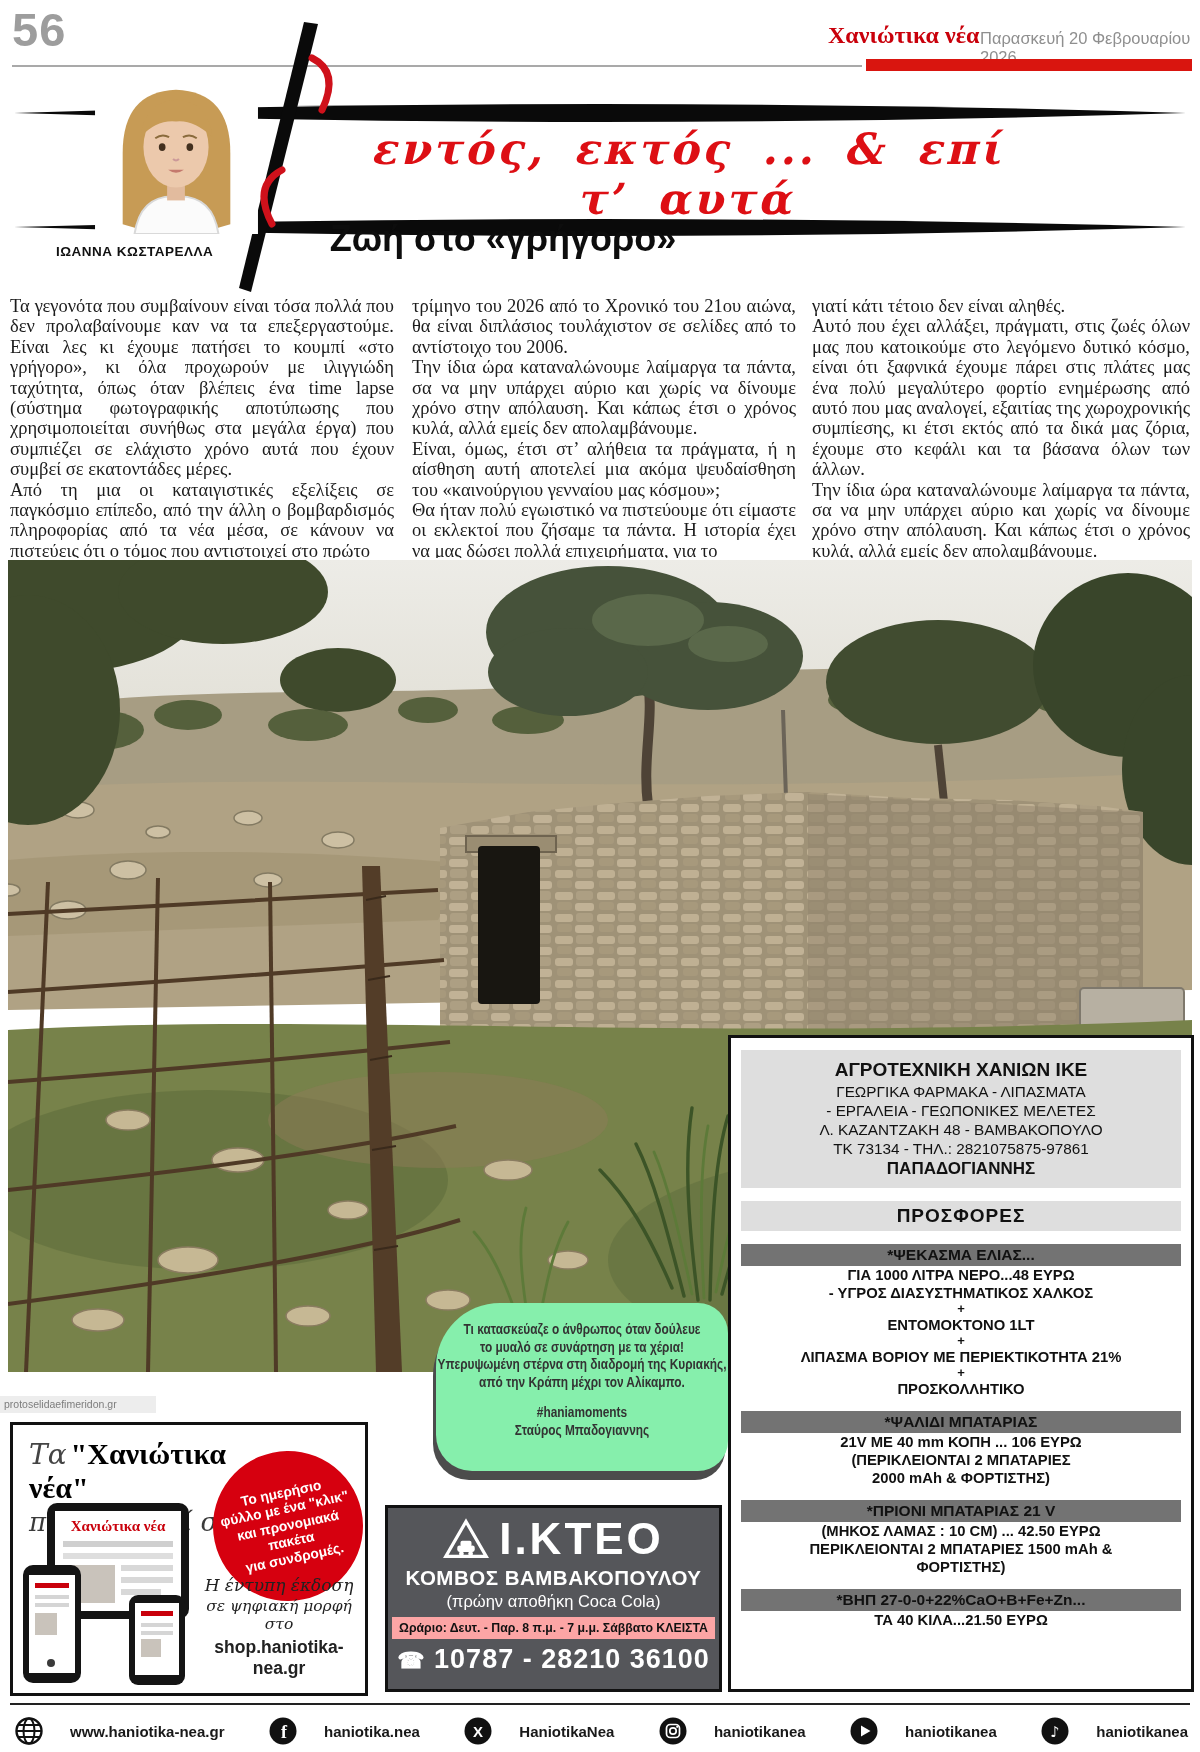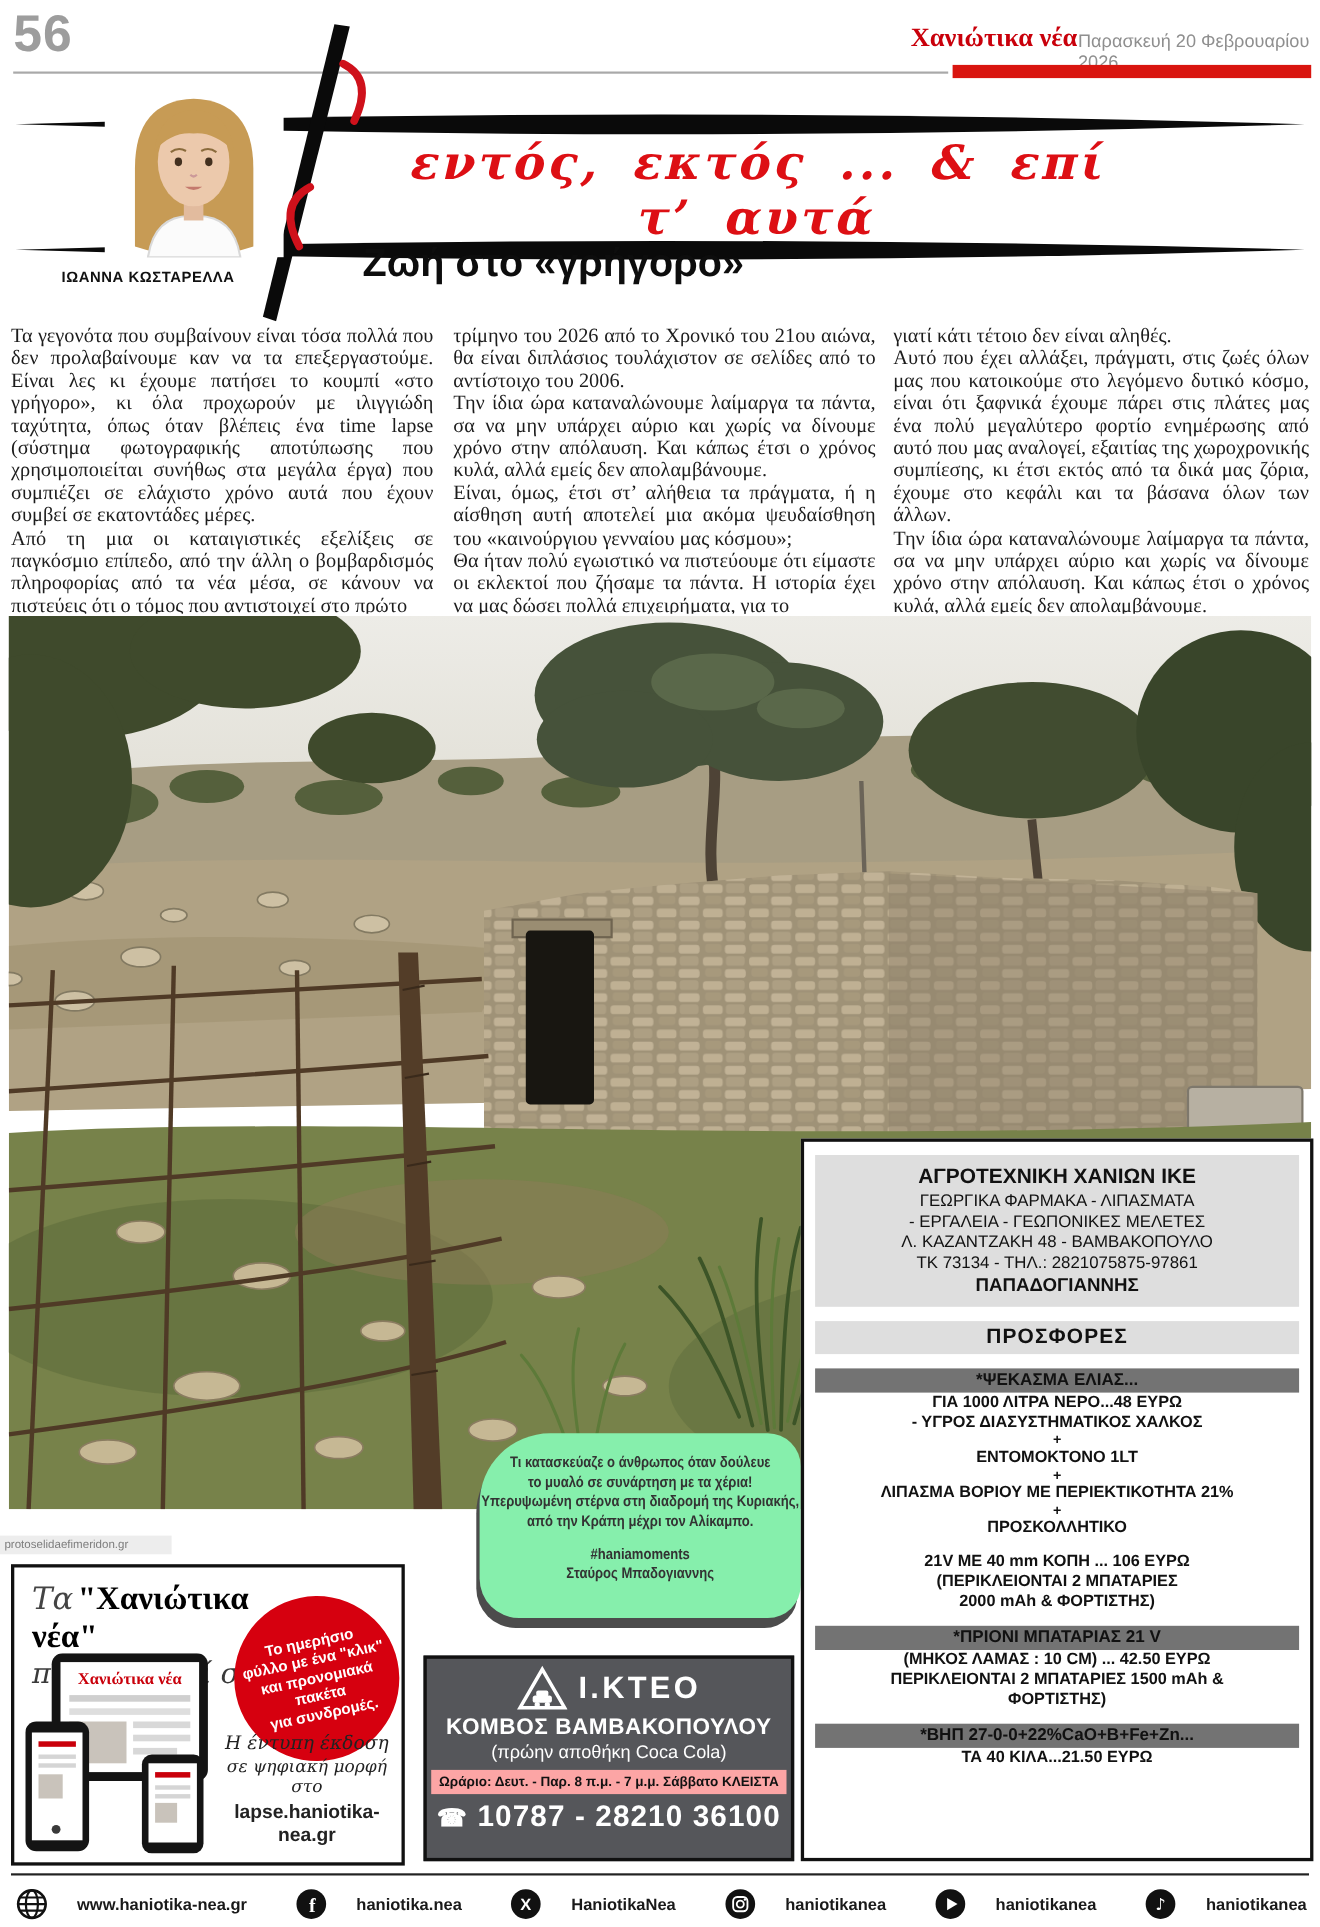--- a/index.html
+++ b/index.html
@@ -50,21 +50,21 @@
          display:flex;flex-direction:column;justify-content:center;}
   .devices{position:absolute;left:10px;top:78px;width:172px;height:182px;}
   .printinfo{position:absolute;left:185px;top:150px;width:162px;text-align:center;color:#222;}
   .printinfo .l1{font-family:"DejaVu Serif",serif;font-style:italic;font-size:17px;}
   .printinfo .l2{font-family:"DejaVu Serif",serif;font-style:italic;font-size:15.5px;margin-top:2px;}
   .printinfo .url{font-weight:bold;font-size:17.5px;margin-top:4px;}
   
   .kteo{position:absolute;left:385px;top:1505px;width:337px;height:187px;background:#55565a;
         border:3px solid #111;z-index:5;color:#fff;text-align:center;box-sizing:border-box;}
   .kteo-logo{display:flex;align-items:center;justify-content:center;gap:10px;margin-top:6px;}
-  .kteo-logo .txt{font-size:28px;font-weight:bold;letter-spacing:3px;color:#fff;}
+  .kteo-logo .txt{font-size:44px;font-weight:bold;letter-spacing:3px;color:#fff;}
   .kteo-loc{font-size:20.5px;font-weight:bold;margin-top:2px;letter-spacing:.5px;}
   .kteo-sub{font-size:16.5px;margin-top:2px;}
   .kteo-hours{background:#fca5a5;color:#111;font-weight:bold;font-size:12.3px;margin:6px 4px 0 4px;padding:4px 0;}
   .kteo-phone{font-size:27px;font-weight:bold;letter-spacing:1px;margin-top:5px;}
   .kteo-phone .ph{font-size:22px;}
   
   .agro{position:absolute;left:728px;top:1035px;width:466px;height:657px;background:#fff;
         border:3px solid #111;z-index:5;box-sizing:border-box;text-align:center;color:#111;
         display:flex;flex-direction:column;gap:13px;padding-top:12px;}
   .agro .block{background:#dedede;margin:0 10px;padding:8px 4px;}
@@ -319,21 +319,21 @@
       <rect x="106" y="92" width="56" height="90" rx="9" fill="#141414"></rect>
       <rect x="112" y="100" width="44" height="72" fill="#ffffff"></rect>
       <rect x="118" y="108" width="32" height="5" fill="#c9000b"></rect>
         <rect x="118" y="120" width="32" height="4" fill="#d5d5d5"></rect>
       <rect x="118" y="128" width="32" height="4" fill="#d5d5d5"></rect>
         <rect x="118" y="136" width="20" height="18" fill="#c9c3bb"></rect>
     </svg>
     <div class="printinfo">
       <div class="l1">Η έντυπη έκδοση</div>
       <div class="l2">σε ψηφιακή μορφή στο</div>
-      <div class="url">lapse.haniotika-nea.gr</div>
+      <div class="url">shop.haniotika-nea.gr</div>
     </div>
   </div>
 
   <div class="kteo">
     <div class="kteo-logo">
       <svg width="46" height="42" viewBox="0 0 50 44">
         <polygon points="25,3 47,41 3,41" fill="none" stroke="#ffffff" stroke-width="3.5"></polygon>
         <rect x="19" y="24" width="12" height="6" rx="2" fill="#ffffff"></rect>
         <rect x="15.5" y="29" width="19" height="7" rx="2.5" fill="#ffffff"></rect>
         <circle cx="20" cy="38" r="2.6" fill="#ffffff"></circle>
@@ -365,20 +365,21 @@
       <div class="oline">ΓΙΑ 1000 ΛΙΤΡΑ ΝΕΡΟ...48 ΕΥΡΩ</div>
       <div class="oline">- ΥΓΡΟΣ ΔΙΑΣΥΣΤΗΜΑΤΙΚΟΣ ΧΑΛΚΟΣ</div>
       <div class="plus">+</div>
       <div class="oline">ΕΝΤΟΜΟΚΤΟΝΟ 1LT</div>
       <div class="plus">+</div>
       <div class="oline">ΛΙΠΑΣΜΑ ΒΟΡΙΟΥ ΜΕ ΠΕΡΙΕΚΤΙΚΟΤΗΤΑ 21%</div>
       <div class="plus">+</div>
       <div class="oline">ΠΡΟΣΚΟΛΛΗΤΙΚΟ</div>
     </div>
     <div class="sec">
+      <div class="otitle">*ΨΑΛΙΔΙ ΜΠΑΤΑΡΙΑΣ</div>
       <div class="oline">21V ΜΕ 40 mm ΚΟΠΗ ... 106 ΕΥΡΩ</div>
       <div class="oline">(ΠΕΡΙΚΛΕΙΟΝΤΑΙ 2 ΜΠΑΤΑΡΙΕΣ</div>
       <div class="oline">2000 mAh &amp; ΦΟΡΤΙΣΤΗΣ)</div>
     </div>
     <div class="sec">
       <div class="otitle">*ΠΡΙΟΝΙ ΜΠΑΤΑΡΙΑΣ 21 V</div>
       <div class="oline">(ΜΗΚΟΣ ΛΑΜΑΣ : 10 CM) ... 42.50 ΕΥΡΩ</div>
       <div class="oline">ΠΕΡΙΚΛΕΙΟΝΤΑΙ 2 ΜΠΑΤΑΡΙΕΣ 1500 mAh &amp;</div>
       <div class="oline">ΦΟΡΤΙΣΤΗΣ)</div>
     </div>

